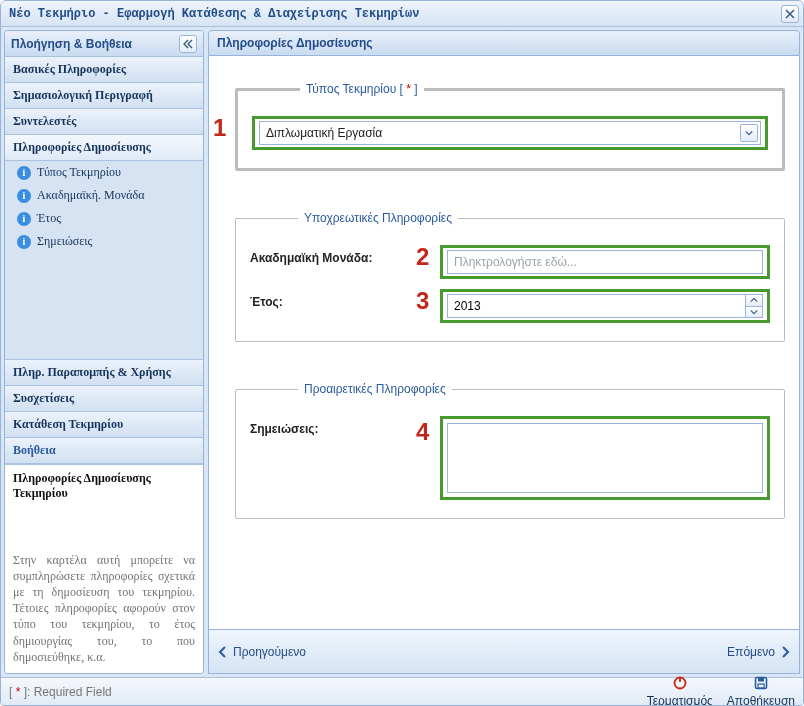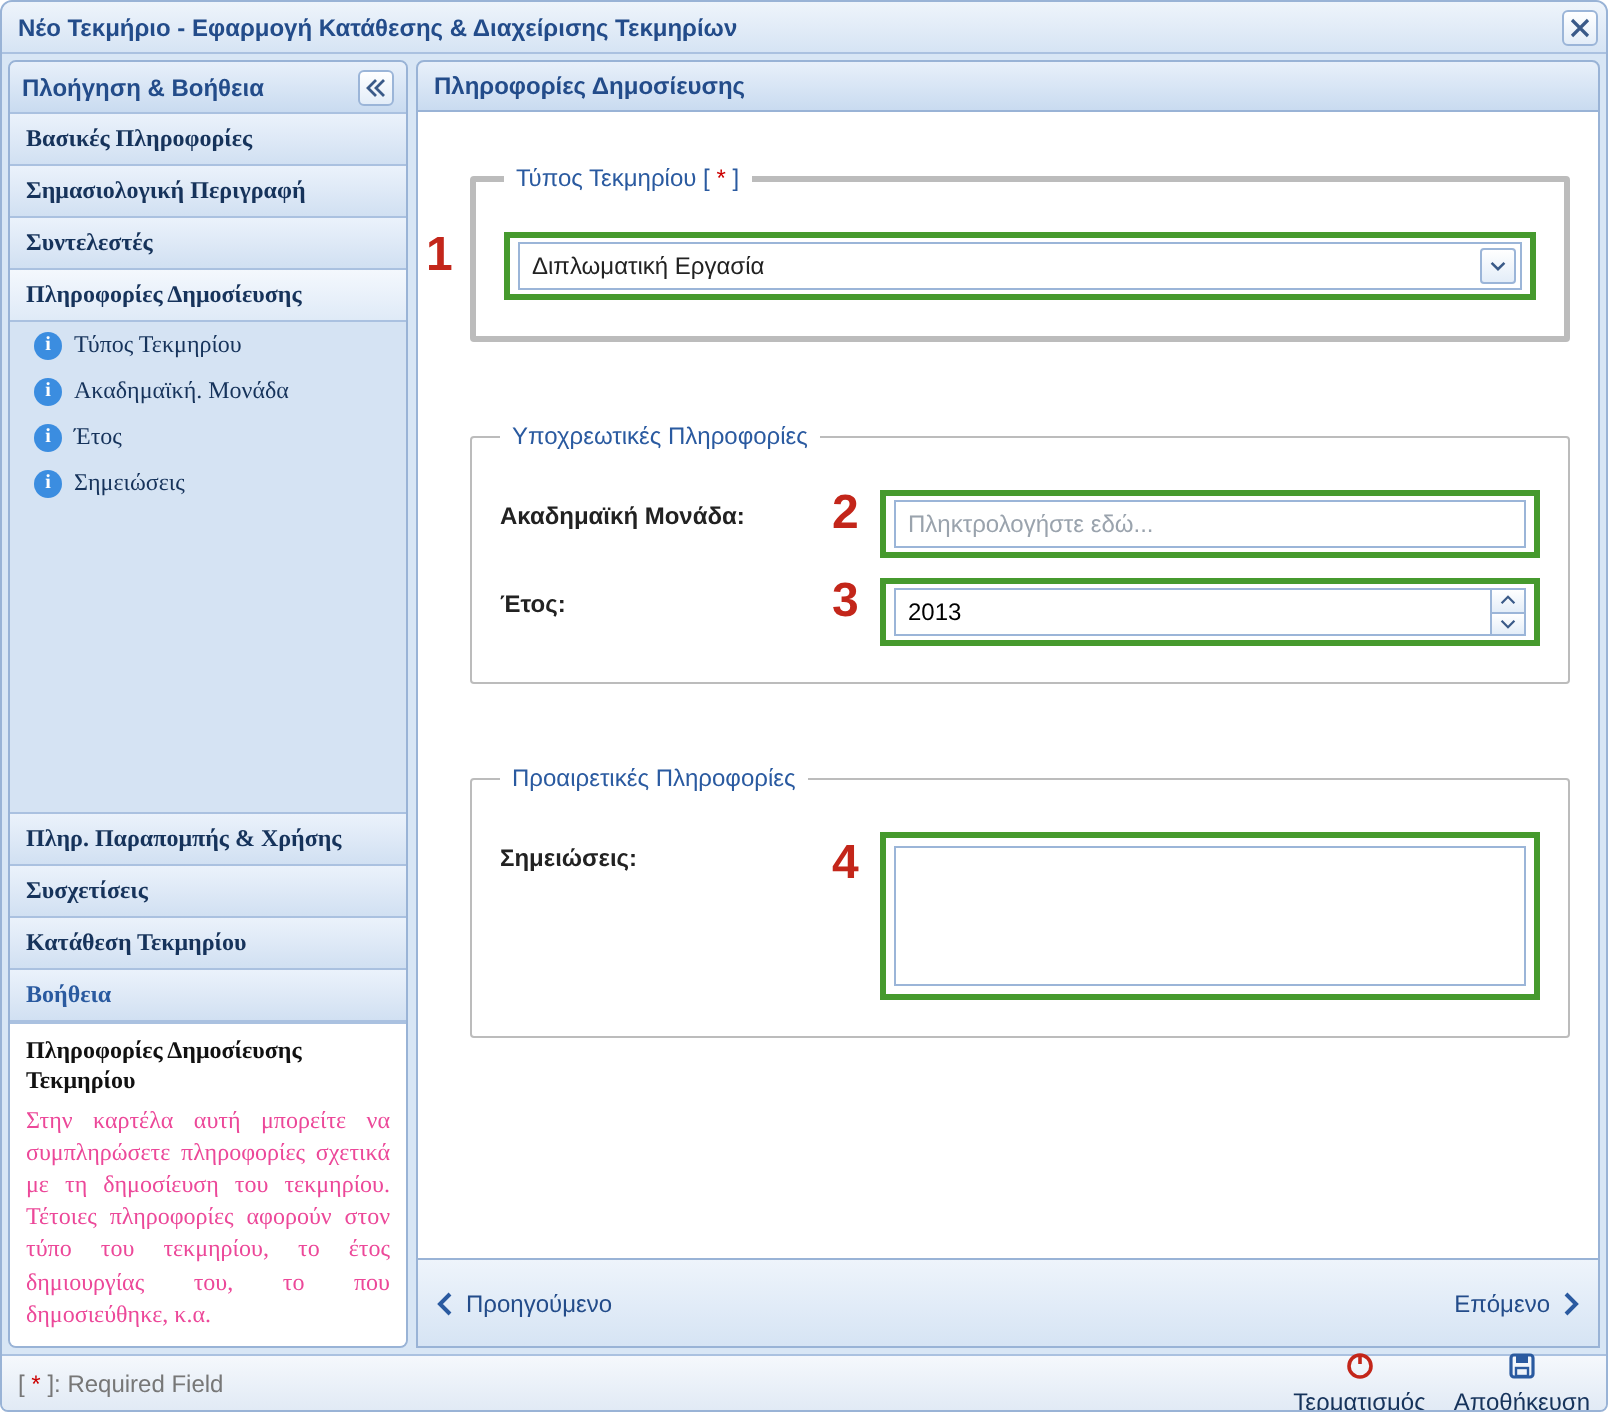--- a/index.html
+++ b/index.html
@@ -13,21 +13,21 @@
     display:flex; flex-direction:column;
     overflow:hidden;
   }
   
   .titlebar {
     height:26px; display:flex; align-items:center; justify-content:space-between;
     padding:0 4px 0 8px;
     background:linear-gradient(#eef4fb,#d6e4f4);
     border-bottom:1px solid #aac1e0;
   }
-  .titlebar .title { color:#234c8a; font-weight:bold; }
+  .titlebar .title { color:#234c8a; font-weight:bold;font-family:Liberation Mono, monospace; }
   .closebtn {
     width:18px; height:18px; border:1px solid #9bb5d8; border-radius:3px;
     background:linear-gradient(#fff,#e3edf8); display:flex; align-items:center; justify-content:center;
     cursor:pointer;
   }
   .closebtn svg { width:10px; height:10px; }
   
   .body { flex:1; display:flex; min-height:0; }
   .sidebar {
     width:200px; border:1px solid #99b3d6; border-radius:4px; margin:3px 2px 3px 3px;
@@ -56,21 +56,21 @@
     display:flex; align-items:center; padding:4px 6px 4px 12px; cursor:pointer;
     color:#16335b;
   }
   .info-icon {
     width:14px; height:14px; border-radius:50%; background:#3b8de0; color:#fff;
     display:inline-flex; align-items:center; justify-content:center; font-size:10px; font-weight:bold;
     margin-right:6px;
   }
   .help-panel { background:#fff; border-top:1px solid #aac1e0; flex:0 0 auto; }
   .help-title { font-weight:bold; padding:6px 8px 4px; color:#111; }
-  .help-body-text { padding:0 8px 8px; text-align:justify; line-height:1.35; color:#ec4899; }
+  .help-body-text { padding:0 8px 8px; text-align:justify; line-height:1.35; color:#737373;margin-top:47px; }
 
   .main {
     flex:1; display:flex; flex-direction:column;
     margin:3px 3px 3px 2px;
   }
   .main-head {
     height:26px; display:flex; align-items:center; padding:0 8px;
     color:#234c8a; font-weight:bold;
     background:linear-gradient(#e8f0fa,#c9dbf0);
     border:1px solid #99b3d6; border-radius:4px 4px 0 0;
@@ -78,21 +78,21 @@
   .main-body {
     flex:1; background:#fff; border:1px solid #99b3d6; border-top:none;
     padding:26px 14px 10px 26px; position:relative; overflow:auto;
   }
 
   fieldset {
     border:1px solid #bcbcbc; border-radius:2px; margin:0 0 40px 0; padding:20px 14px 18px 14px;
     position:relative;
   }
   fieldset.first { border:3px solid #bcbcbc; }
-  legend { color:#2a5aa0; padding:0 6px; }
+  legend { color:#2a5aa0; padding:0 6px;margin-left:48px; }
   legend .req { color:#c00; }
 
   .hl-green { border:3px solid #469a2e; padding:2px 4px; display:flex; align-items:center; }
   .hl-green.input-wide { width:100%; }
   .select {
     flex:1; height:24px; border:1px solid #9bb5d8; background:#fff; display:flex; align-items:center;
     justify-content:space-between; padding:0 2px 0 6px; cursor:pointer;
   }
   .select .arrow {
     width:18px; height:18px; border:1px solid #9bb5d8; border-radius:2px;

